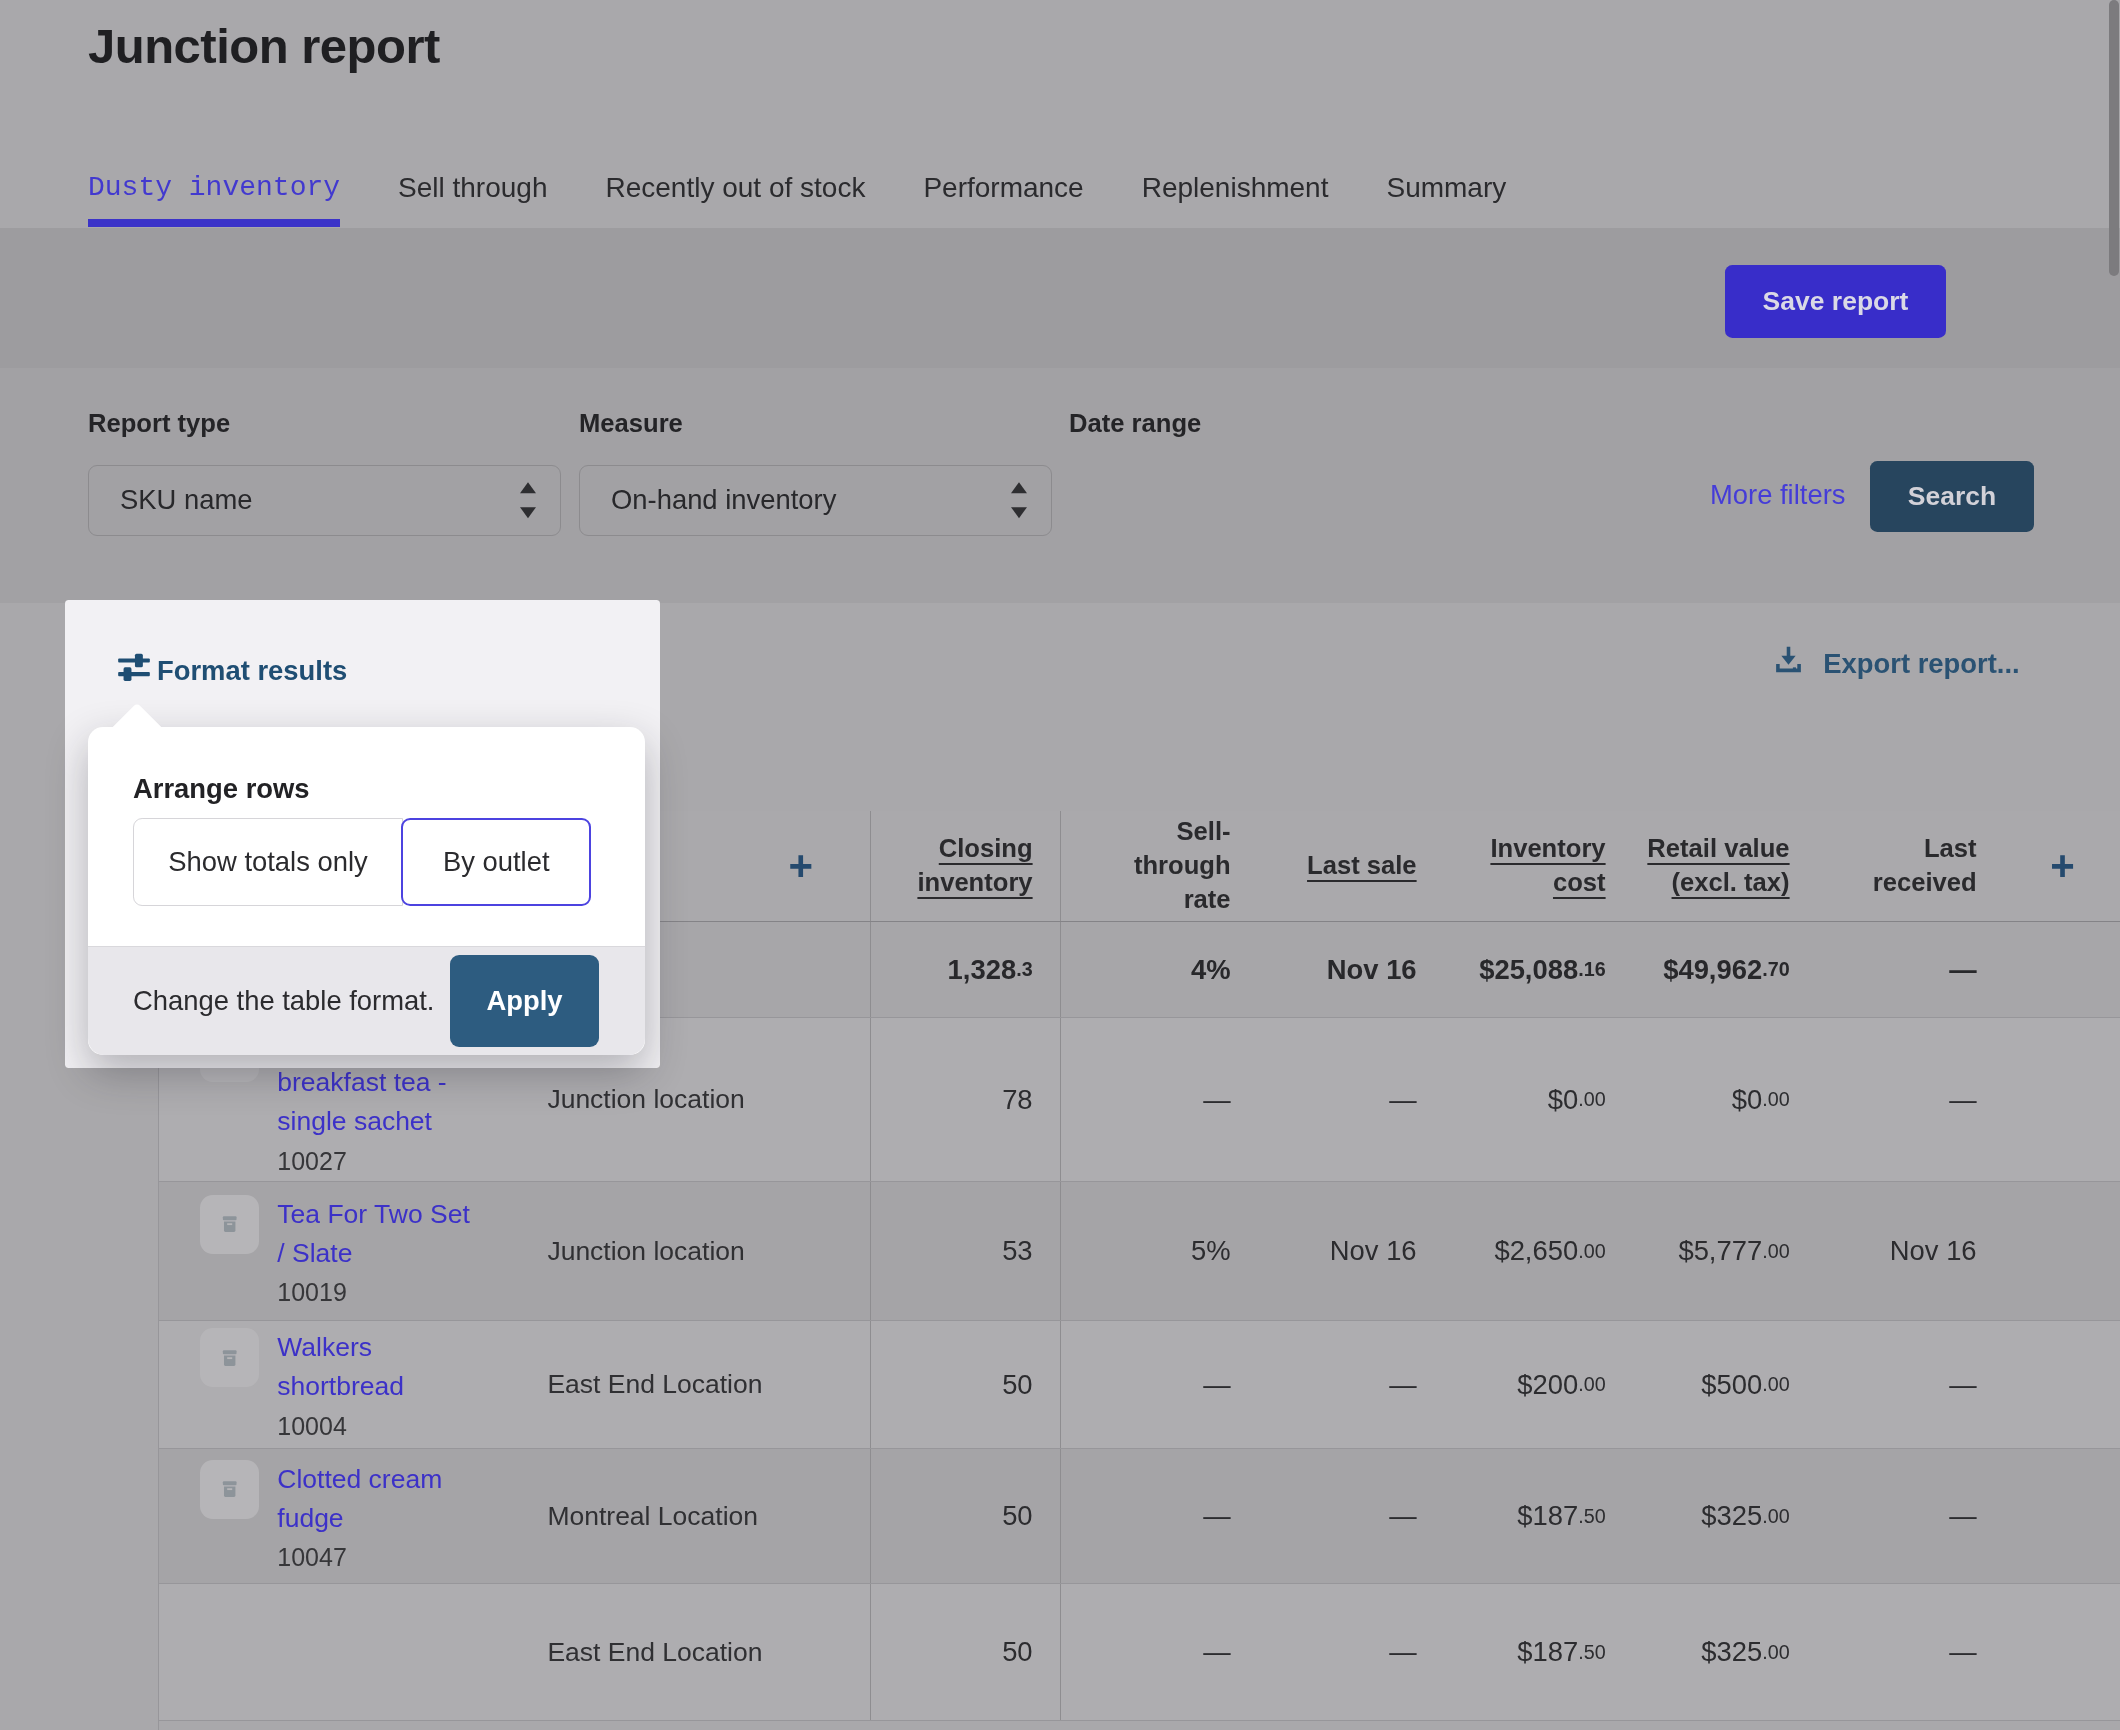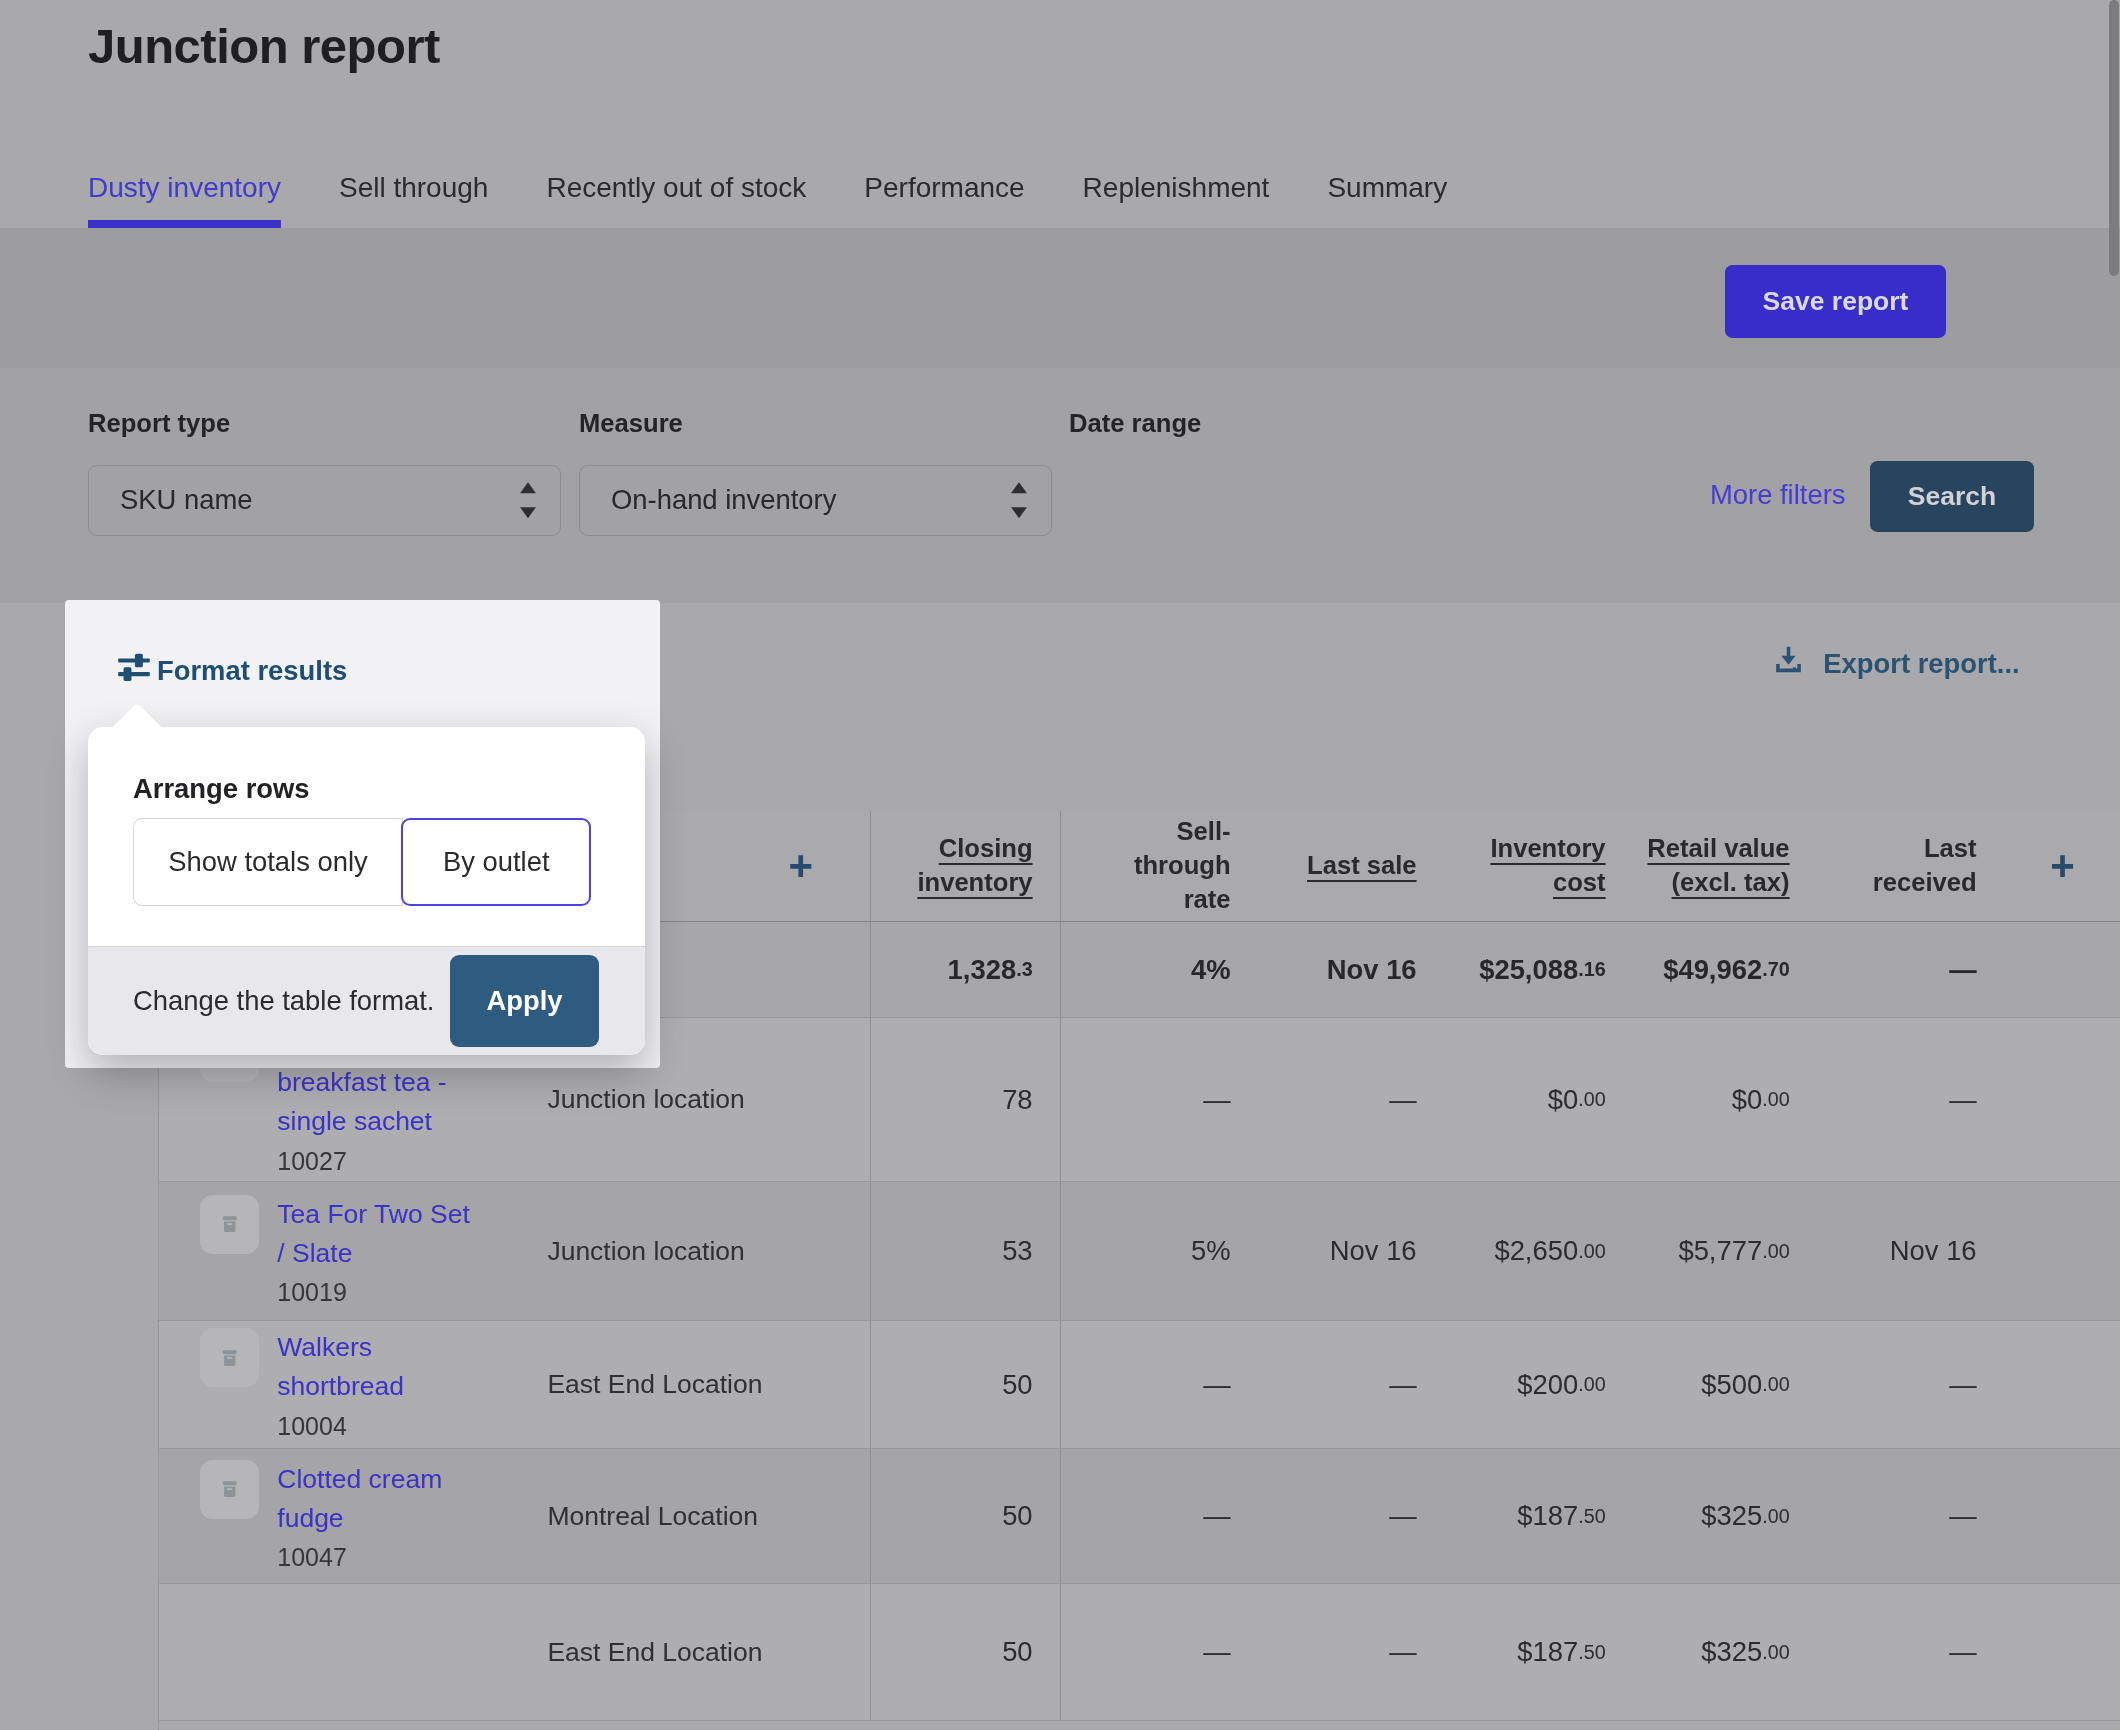--- a/index.html
+++ b/index.html
@@ -7,21 +7,21 @@
   body {
     position:relative;
     font-family:"Liberation Sans", sans-serif;
     background:#a9a8ab;
     color:#28282b;
   }
   
   .page-title { position:absolute; left:88px; top:18.3px; font-size:49px; font-weight:700; color:#1f1f22; letter-spacing:-0.5px; }
   .tabs { position:absolute; left:88px; top:172px; display:flex; gap:58px; align-items:flex-start; }
   .tab { background:none; border:none; font-family:inherit; font-size:28px; color:#2b2b2e; padding:0 0 15.5px 0; cursor:pointer; }
-  .tab.active { color:#4239cf; border-bottom:8.2px solid #3b33c8; }
+  .tab.active { color:#4239cf; border-bottom:8.2px solid #3b33c8;font-family:Liberation Mono, monospace; }
   
   .banner { position:absolute; left:0; top:228px; width:2121px; height:141px; background:#9d9c9f; }
   .banner-text { position:absolute; left:88px; top:0; height:141px; display:flex; align-items:center; font-size:25.6px; color:#28282b; }
   .banner-text a { color:#28282b; text-decoration:underline; text-underline-offset:3.7px; }
   .save-btn { position:absolute; left:1725px; top:37px; width:221px; height:73px; background:#382dc9; border:none; border-radius:7.3px; color:#dad9e6; font-family:inherit; font-size:26.5px; font-weight:700; cursor:pointer; }
   
   .filters { position:absolute; left:0; top:368px; width:2121px; height:235px; background:#a2a1a4; }
   .fgroup { position:absolute; top:41px; }
   .fgroup .flabel { font-size:25.6px; font-weight:700; color:#242427; }
   .selectbox { position:relative; margin-top:26.5px; width:473px; height:71px; border:1.8px solid #8c8b8e; border-radius:9.1px; display:flex; align-items:center; padding:0 64px 0 31px; cursor:pointer; }

